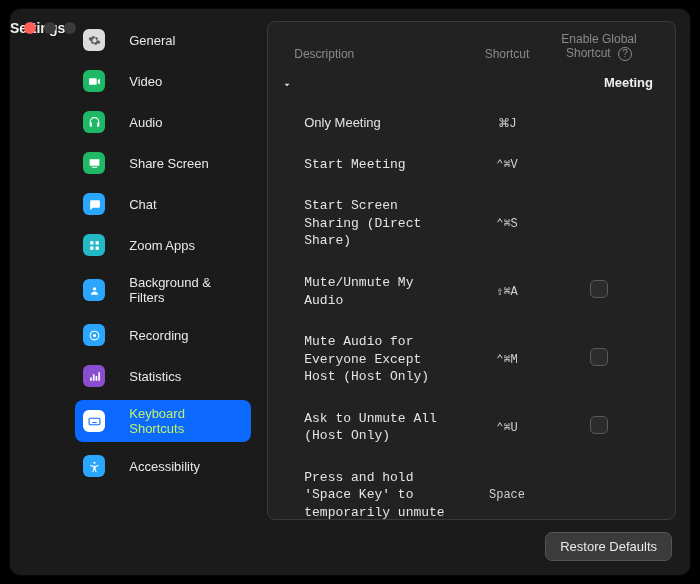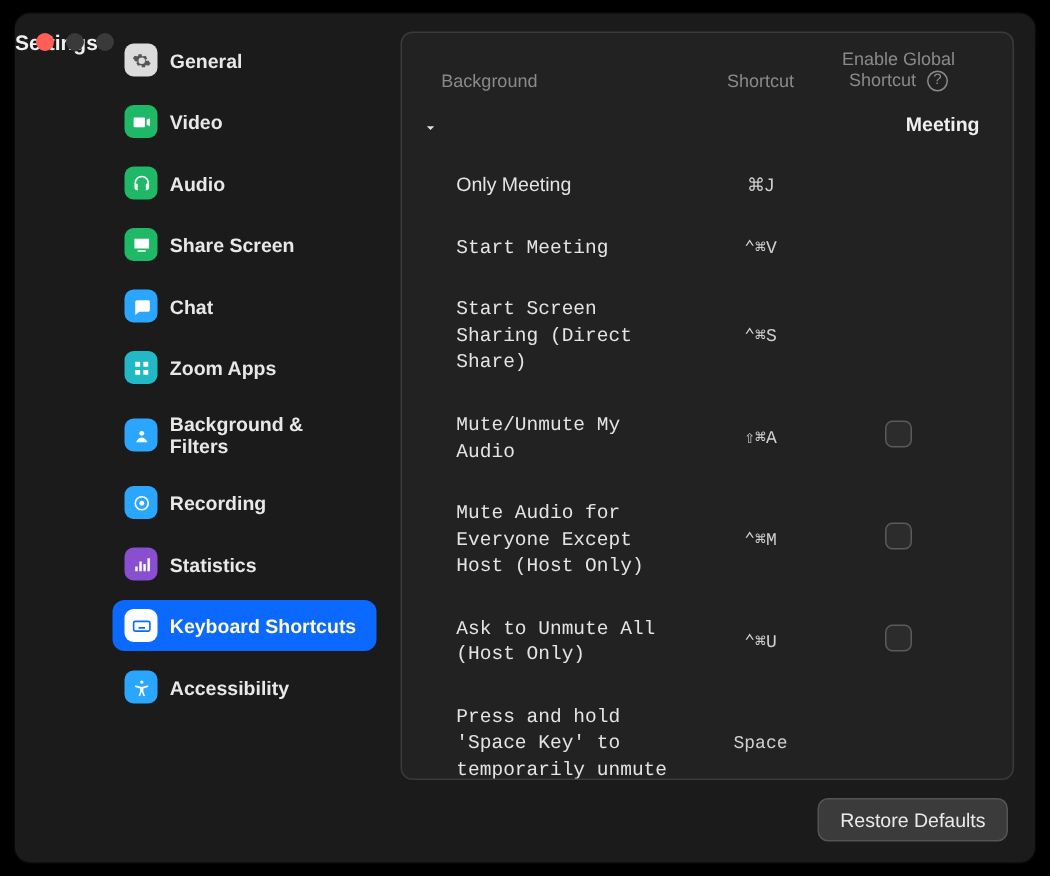--- a/index.html
+++ b/index.html
@@ -56,32 +56,31 @@
     
     .sidebar {
       width: 196px;
       padding: 14px 10px 10px 10px;
       flex-shrink: 0;
       overflow-y: auto;
     }
     .side-item {
       display: flex;
       align-items: center;
-      gap: 8px;
+      gap: 24px;
       padding: 6px 8px;
       border-radius: 8px;
       margin-bottom: 7px;
       cursor: default;
       font-size: 13px;
       color: #e8e8e8;
-      font-weight: bold;
     }
     .side-item.selected {
       background: #0b69ff;
-      color: #fef9c3;
+      color: #bef264;
     }
     .icon-box {
       width: 22px; height: 22px;
       border-radius: 6px;
       display: flex;
       align-items: center;
       justify-content: center;
       flex-shrink: 0;
     }
     .icon-box svg { display: block; }
@@ -324,21 +323,21 @@
         </span>
         <span>Accessibility</span>
       </div>
 
     </div>
 
     <div class="main">
       <div class="table-area">
 
         <div class="table-header">
-          <div class="col-desc">Background</div>
+          <div class="col-desc">Description</div>
           <div class="col-shortcut">Shortcut</div>
           <div class="col-enable">
             <span>Enable Global Shortcut</span>
             <span class="help-badge">?</span>
           </div>
         </div>
 
         <div class="table-body">
 
           <div class="section-header">

